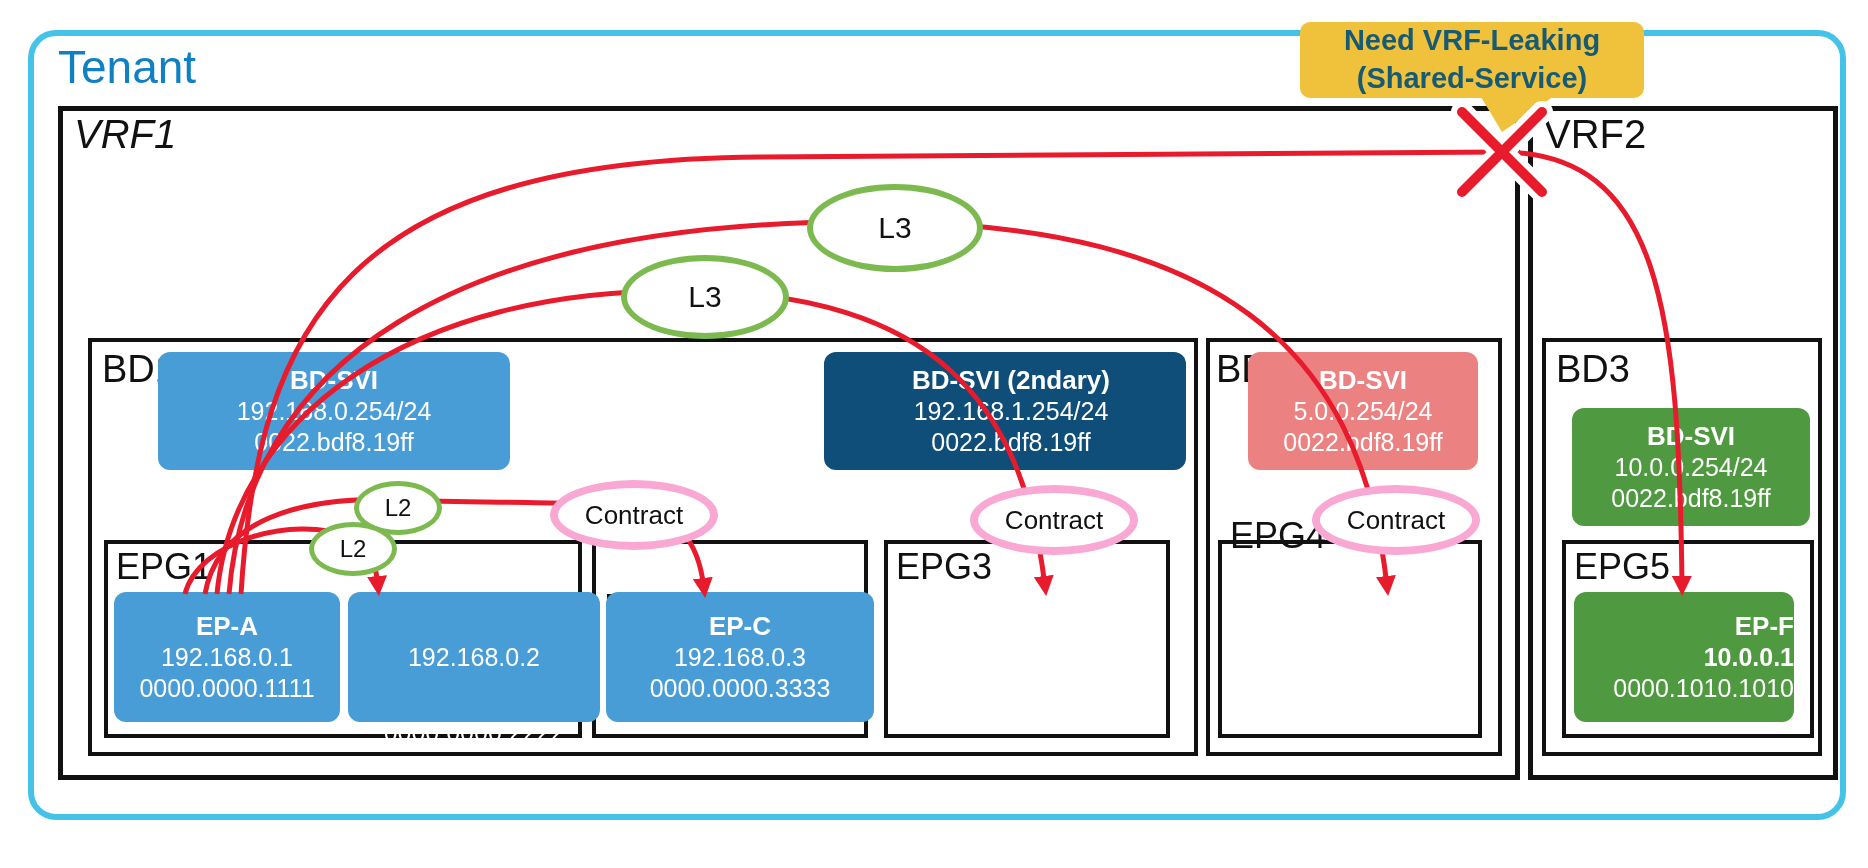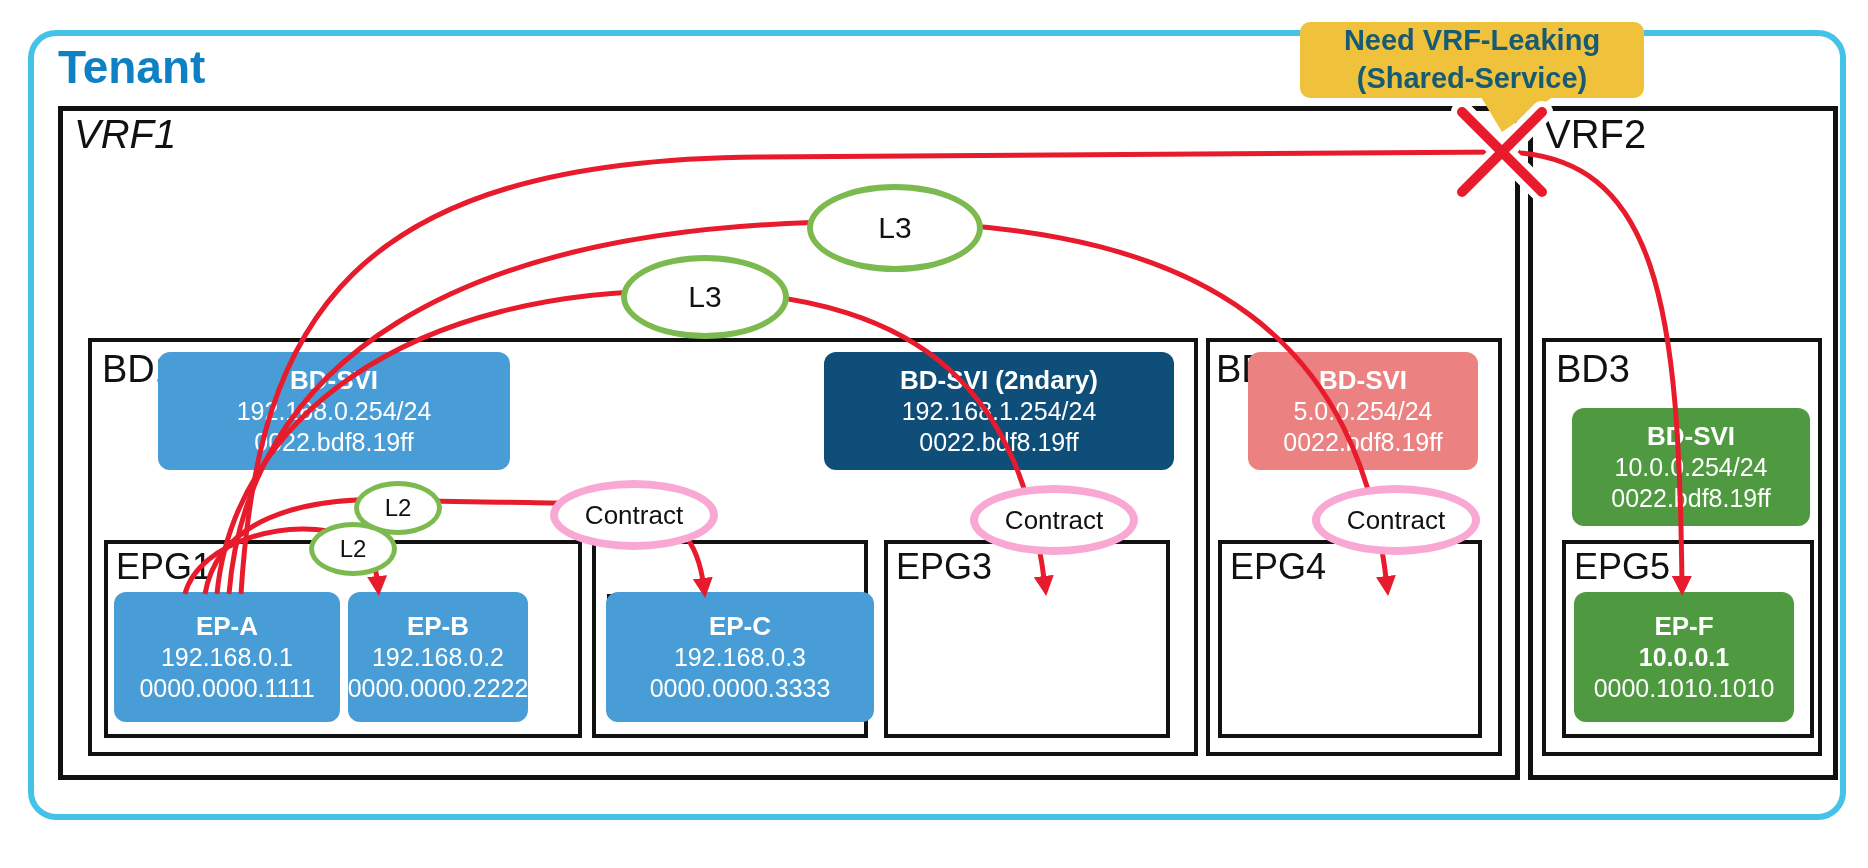--- a/index.html
+++ b/index.html
@@ -5,21 +5,21 @@
   html,body { margin:0; padding:0; background:#fff; }
   .canvas {
     position:relative; width:1868px; height:868px; background:#fff;
     font-family:"Liberation Sans", sans-serif; overflow:hidden;
   }
   .abs { position:absolute; }
 
   
   .tenant { left:28px; top:30px; width:1806px; height:778px;
             border:6px solid #45c2e8; border-radius:28px; }
-  .tenant-label { left:58px; top:40px; font-size:46px; color:#1080c4; font-weight:700; }
+  .tenant-label { left:58px; top:40px; font-size:46px; color:#1080c4; font-weight:400; }
 
   .vrf { border:5px solid #111; }
   .vrf1 { left:58px; top:106px; width:1452px; height:664px; }
   .vrf2 { left:1528px; top:106px; width:300px; height:664px; }
   .vrf-label { font-size:40px; color:#111; }
   .vrf1-label { left:74px; top:112px;font-style:italic; }
   .vrf2-label { left:1544px; top:112px; }
 
   .bd { border:4px solid #111; background:#fff; }
   .bd1 { left:88px;  top:338px; width:1102px; height:410px; }
@@ -33,39 +33,39 @@
   .epg { border:4px solid #111; background:#fff; }
   .epg1 { left:104px; top:540px; width:470px; height:190px; }
   .epg2 { left:592px; top:540px; width:268px; height:190px; }
   .epg3 { left:884px; top:540px; width:278px; height:190px; }
   .epg4 { left:1218px; top:540px; width:256px; height:190px; }
   .epg5 { left:1562px; top:540px; width:244px; height:190px; }
   .epg-label { font-size:36px; color:#111; }
   .epg1-label { left:116px; top:546px; }
   .epg2-label { left:604px; top:546px;margin-top:41px; }
   .epg3-label { left:896px; top:546px; }
-  .epg4-label { left:1230px; top:546px;text-align:center; }
+  .epg4-label { left:1230px; top:515px;text-align:center; }
   .epg5-label { left:1574px; top:546px; }
 
   
   .chip { border-radius:12px; color:#fff; display:flex; flex-direction:column;
           align-items:center; justify-content:center; line-height:1.24;
           font-size:25px; text-align:center; }
   .chip .t1 { font-weight:bold; font-size:26px; }
   .svi-1 { left:158px;  top:352px; width:352px; height:118px; background:#499dd7; }
-  .svi-2 { left:824px;  top:352px; width:350px; height:118px; background:#0f4e78; }
+  .svi-2 { left:824px;  top:352px; width:350px; height:118px; background:#0f4e78;padding-left:12px; }
   .svi-3 { left:1248px; top:352px; width:230px; height:118px; background:#ec8181; }
   .svi-4 { left:1572px; top:408px; width:238px; height:118px; background:#4f9a41; }
 
   .ep-a { left:114px;  top:592px; width:226px; height:130px; background:#499dd7; }
-  .ep-b { left:348px;  top:592px; width:180px; height:130px; background:#499dd7; }
+  .ep-b { left:348px;  top:592px; width:252px; height:130px; background:#499dd7;gap:44px; }
   .ep-c { left:606px;  top:592px; width:268px; height:130px; background:#499dd7; }
   .ep-d { left:896px;  top:592px; width:254px; height:130px; background:#0f4e78; }
   .ep-e { left:1230px; top:592px; width:232px; height:130px; background:#ec8181; }
-  .ep-f { left:1574px; top:592px; width:220px; height:130px; background:#4f9a41; }
+  .ep-f { left:1574px; top:592px; width:220px; height:130px; background:#4f9a41;align-items:flex-end; }
   .ep-f .ip { font-weight:bold; }
 
   
   .overlay { left:0; top:0; width:1868px; height:868px; z-index:5; pointer-events:none; }
 
   .ellipse { background:#fff; border-radius:50%; display:flex; align-items:center;
              justify-content:center; color:#111; z-index:6; }
   .l3-upper { left:807px; top:184px; width:164px; height:76px; border:6px solid #7cba50; font-size:30px; }
   .l3-lower { left:621px; top:255px; width:156px; height:72px; border:6px solid #7cba50; font-size:30px; }
   .l2-upper { left:354px; top:481px; width:78px;  height:44px; border:5px solid #7cba50; font-size:24px; }

